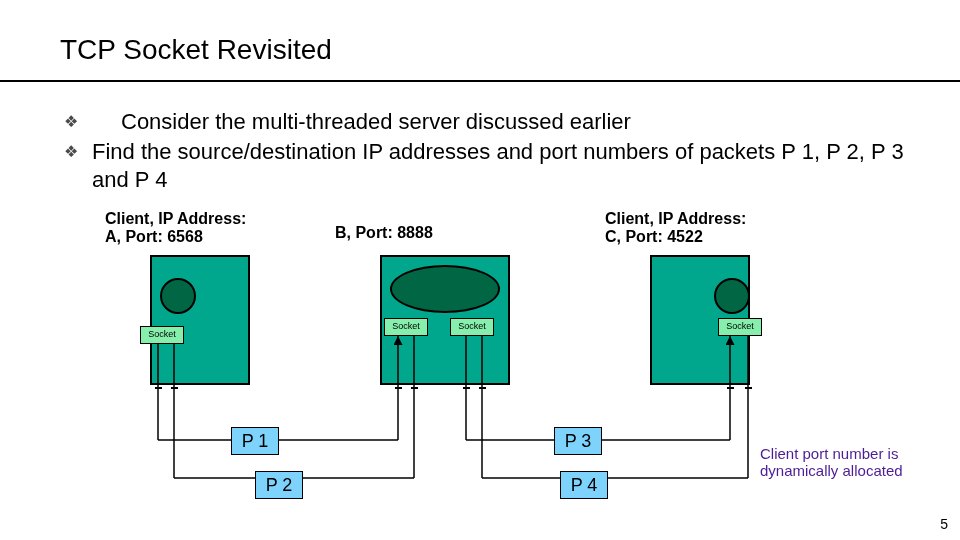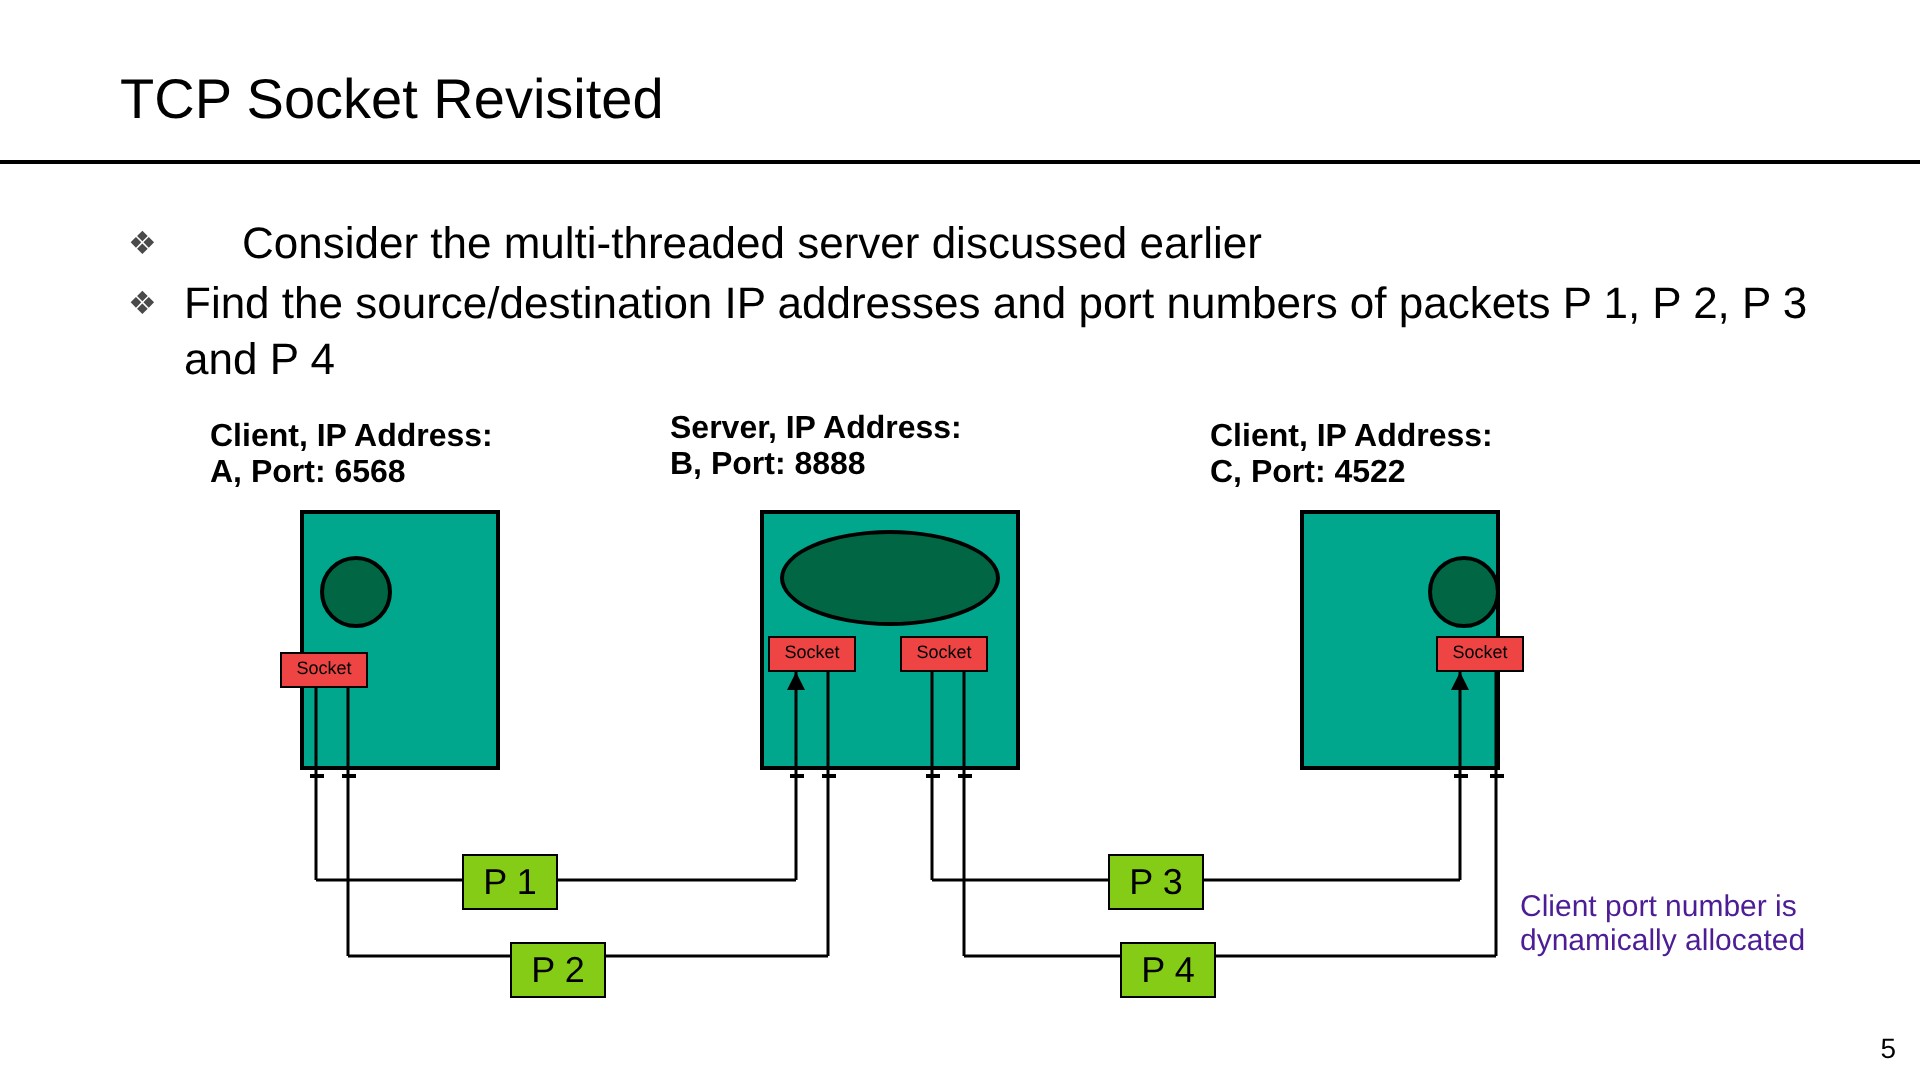--- a/index.html
+++ b/index.html
@@ -5,22 +5,22 @@
   * { box-sizing: border-box; margin: 0; padding: 0; }
   html, body { width: 960px; height: 540px; background: #fff; font-family: Arial, Helvetica, sans-serif; position: relative; overflow: hidden; }
   .title { position: absolute; left: 60px; top: 34px; font-size: 28px; color: #000; font-weight: 400; }
   .title-underline { position: absolute; left: 0; top: 80px; width: 960px; height: 2px; background: #000; }
   .bullet { position: absolute; left: 64px; color: #4a4a4a; font-size: 16px; }
   .bullet-text { position: absolute; left: 92px; font-size: 22px; color: #000; line-height: 1.25; }
   .node-label { position: absolute; font-size: 16px; font-weight: 700; color: #000; text-align: left; width: 180px; }
   .host-box { position: absolute; background: #00a78d; border: 2px solid #000; }
   .server-oval { position: absolute; border: 2px solid #000; background: #006644; border-radius: 50%; }
   .server-circle { position: absolute; border: 2px solid #000; background: #006644; border-radius: 50%; }
-  .socket { position: absolute; background: #ef4444; border: 1px solid #000; font-size: 9px; color: #000; text-align: center; padding-top: 2px; width: 44px; height: 18px; }
-  .pkt { position: absolute; background: #84cc16; border: 1px solid #000; font-size: 18px; color: #000; text-align: center; width: 48px; height: 28px; line-height: 26px; }
+  .socket { position: absolute; background: #86efac; border: 1px solid #000; font-size: 9px; color: #000; text-align: center; padding-top: 2px; width: 44px; height: 18px; }
+  .pkt { position: absolute; background: #7dd3fc; border: 1px solid #000; font-size: 18px; color: #000; text-align: center; width: 48px; height: 28px; line-height: 26px; }
   .note { position: absolute; font-size: 15px; color: #4c1d95; width: 200px; }
   .pagenum { position: absolute; right: 12px; bottom: 8px; font-size: 14px; color: #000; }
   svg.lines { position: absolute; left: 0; top: 0; width: 960px; height: 540px; pointer-events: none; }
 </style>
 </head>
 <body>
 
 <div class="title">TCP Socket Revisited</div>
 <div class="title-underline"></div>
 
@@ -28,21 +28,21 @@
 <div class="bullet-text" style="top:108px; width:820px;margin-left:29px;">Consider the multi-threaded server discussed earlier</div>
 
 <div class="bullet" style="top:142px;">❖</div>
 <div class="bullet-text" style="top:138px; width:820px;">Find the source/destination IP addresses and port numbers of packets P 1, P 2, P 3 and P 4</div>
 
 <div class="node-label" style="left:105px; top:210px;">
   <span>Client, IP Address:</span><br>
   <span>A, Port: 6568</span>
 </div>
 <div class="node-label" style="left:335px; top:206px;">
-  <span>Server, IP Address:</span><br>
+  <br>
   <span>B, Port: 8888</span>
 </div>
 <div class="node-label" style="left:605px; top:210px;">
   <span>Client, IP Address:</span><br>
   <span>C, Port: 4522</span>
 </div>
 
 <div class="host-box" style="left:150px; top:255px; width:100px; height:130px;"></div>
 <div class="host-box" style="left:380px; top:255px; width:130px; height:130px;"></div>
 <div class="host-box" style="left:650px; top:255px; width:100px; height:130px;"></div>

